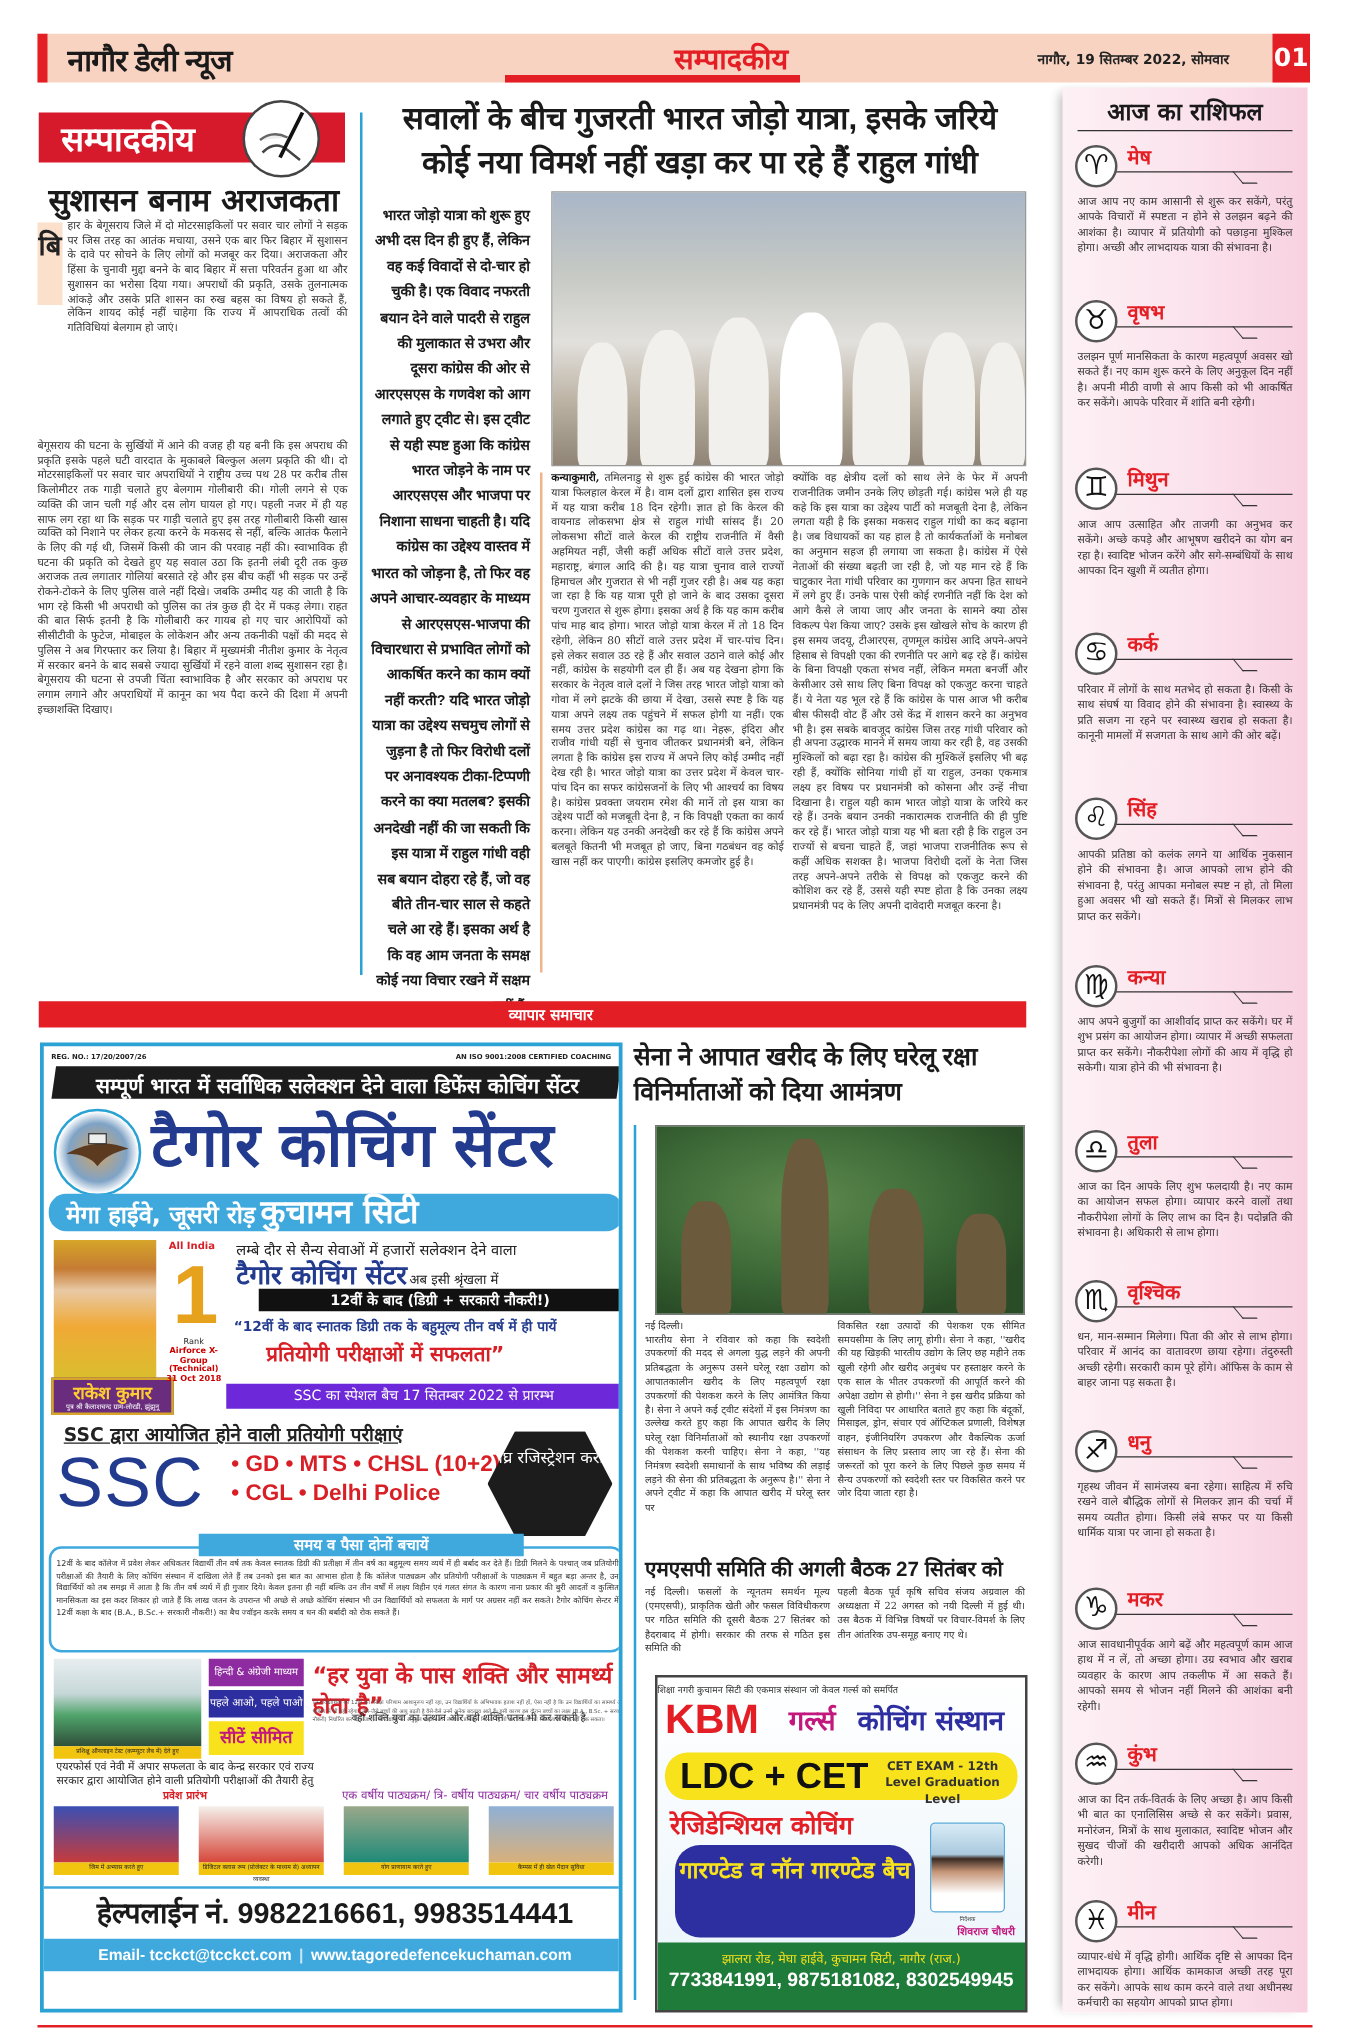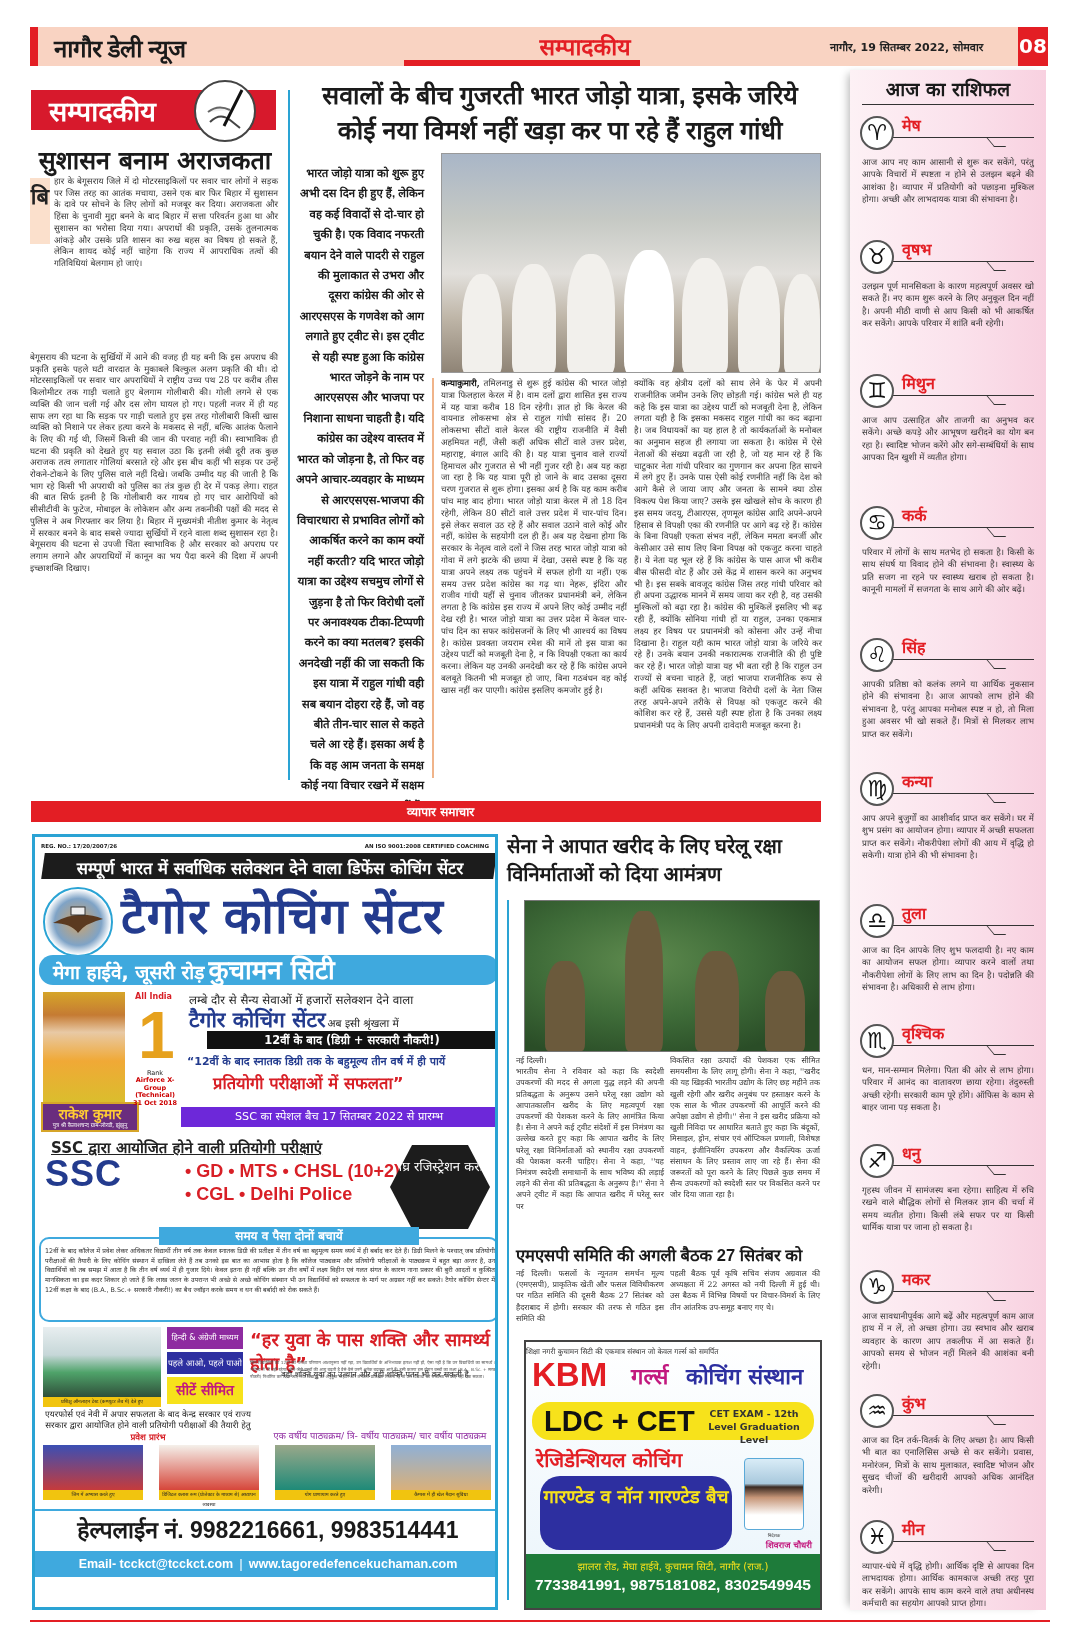--- a/index.html
+++ b/index.html
@@ -55,21 +55,21 @@
 #tg-rank-label{left:96px;top:233px;width:48px;text-align:center;font-size:6.5px;line-height:7.4px;color:#222}
 #tg-rank-label b{color:#c00}
 #tg-line1{left:154px;top:154px;font-size:11.7px;color:#222}
 #tg-line2{left:154px;top:168px;font-size:21px;font-weight:bold;color:#233b8e}
 #tg-line2 span{font-size:10.5px;font-weight:normal;color:#222;margin-left:2px}
 #tg-line3{left:172px;top:194px;width:290px;height:18px;background:#111;color:#fff;font-size:11.5px;font-weight:bold;text-align:center;line-height:18px}
 #tg-line4{left:152px;top:216px;width:310px;font-size:11px;font-weight:bold;color:#233b8e;white-space:nowrap}
 #tg-line5{left:178px;top:234px;font-size:16.5px;font-weight:bold;color:#d81f26}
 #tg-line6{left:146px;top:270px;width:316px;height:20px;background:#6d28d9;color:#fff;font-size:11.2px;text-align:center;line-height:20px}
 #tg-ssc-head{left:16px;top:300px;font-size:15px;font-weight:bold;color:#222;text-decoration:underline}
-#tg-ssc-big{left:10px;top:316px;font-size:36px;font-weight:bold;color:#233b8e;font-family:"Liberation Sans",sans-serif;letter-spacing:1px}
+#tg-ssc-big{left:10px;top:316px;font-size:56px;font-weight:normal;color:#233b8e;font-family:"Liberation Sans",sans-serif;letter-spacing:1px}
 #tg-ssc-list{left:150px;top:323px;font-size:18px;font-weight:bold;color:#d81f26;line-height:23px;font-family:"Liberation Sans",sans-serif}
 #tg-hex{left:355px;top:308px;width:100px;height:84px;background:#1c1c1c;clip-path:polygon(22% 0,78% 0,100% 50%,78% 100%,22% 100%,0 50%)}
 #tg-hex-text{left:0;top:12px;width:100px;text-align:center;color:#fff;font-size:13px;line-height:19px}
 #tg-box{left:4px;top:400px;width:460px;height:85px;border:2px solid #3fa9de;border-radius:10px;background:#fff}
 #tg-box-tab{left:124px;top:390px;width:260px;height:18px;background:#3fa9de;color:#fff;font-size:12px;font-weight:bold;text-align:center;line-height:18px}
 #tg-box-text{left:10px;top:410px;width:450px;font-size:6.4px;line-height:9.7px;color:#333;text-align:justify}
 #tg-class-photo{left:8px;top:490px;width:118px;height:70px;background:linear-gradient(180deg,#e8eef0 0%,#c6d7d8 40%,#4fa36a 65%,#2f4f3a 100%)}
 #tg-class-cap{left:8px;top:560px;width:118px;height:10px;background:#f1c40f;font-size:4.8px;text-align:center;line-height:10px}
 #tg-medium{left:132px;top:490px;width:76px;height:22px;background:#8e2ba0;color:#fff;font-size:8px;text-align:center;line-height:22px}
 #tg-first{left:132px;top:515px;width:76px;height:22px;background:#2d2fa0;color:#fff;font-size:8.5px;text-align:center;line-height:22px}
@@ -129,21 +129,21 @@
 </style>
 </head>
 <body>
 
 <div id="masthead" class="abs">
   <div class="abs lbar"></div>
   <div id="mast-name" class="abs">नागौर डेली न्यूज</div>
   <div id="mast-section" class="abs">सम्पादकीय</div>
   <div id="mast-underline" class="abs"></div>
   <div id="mast-date" class="abs">नागौर, 19 सितम्बर 2022, सोमवार</div>
-  <div id="mast-page" class="abs">08</div>
+  <div id="mast-page" class="abs">01</div>
 </div>
 
 <div id="ed-banner" class="abs">
   <div id="ed-banner-label" class="abs">सम्पादकीय</div>
 </div>
 <div id="ed-pen" class="abs">
   <svg width="58" height="58" viewBox="0 0 58 58">
     <path d="M14 40 Q24 30 34 38 L44 46" stroke="#444" stroke-width="2" fill="none"></path>
     <line x1="46" y1="8" x2="28" y2="44" stroke="#111" stroke-width="3"></line>
     <path d="M12 30 Q22 22 34 28" stroke="#666" stroke-width="2" fill="#eee"></path>

